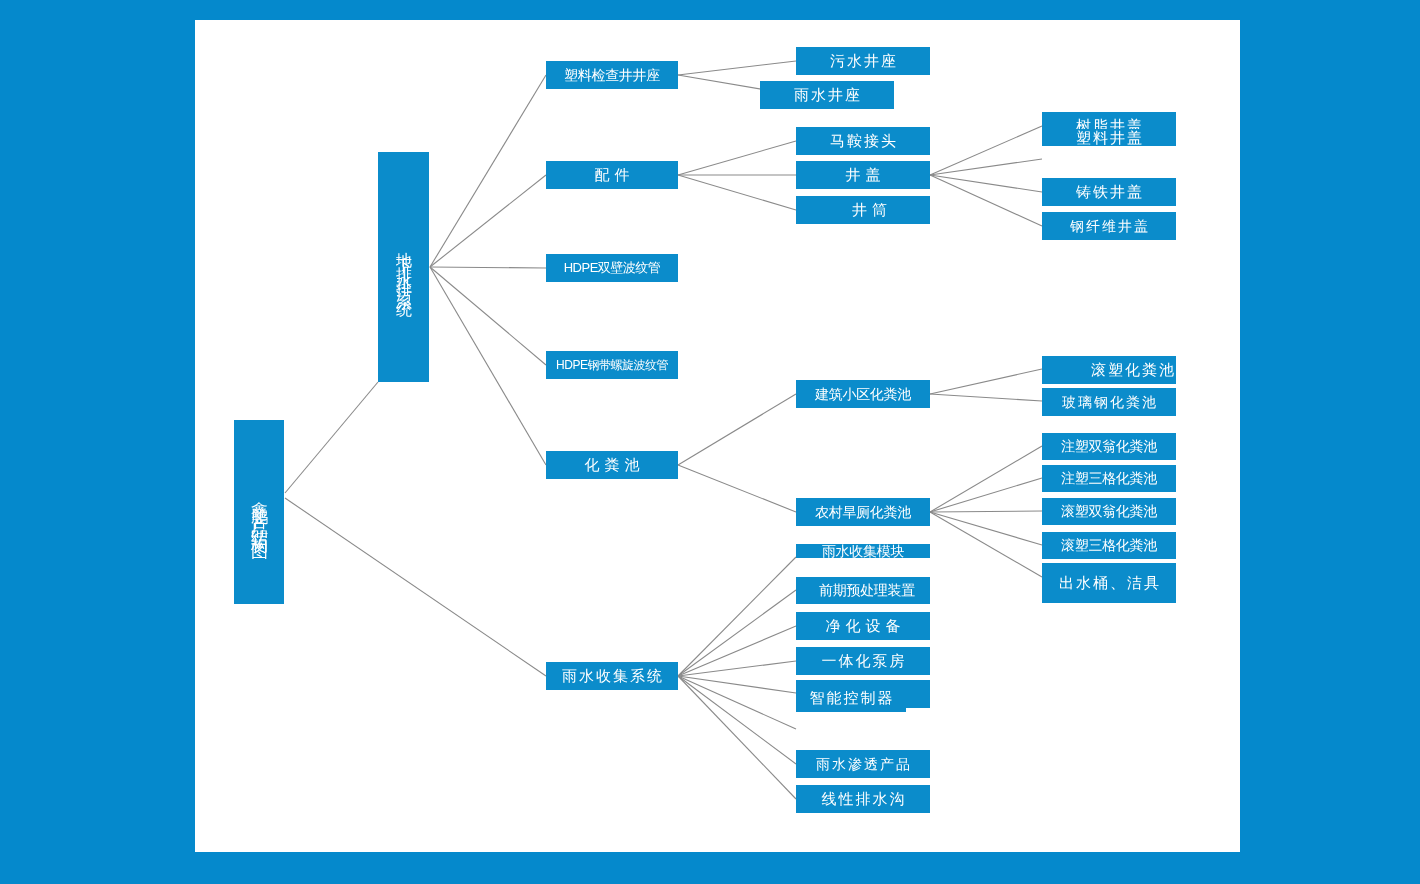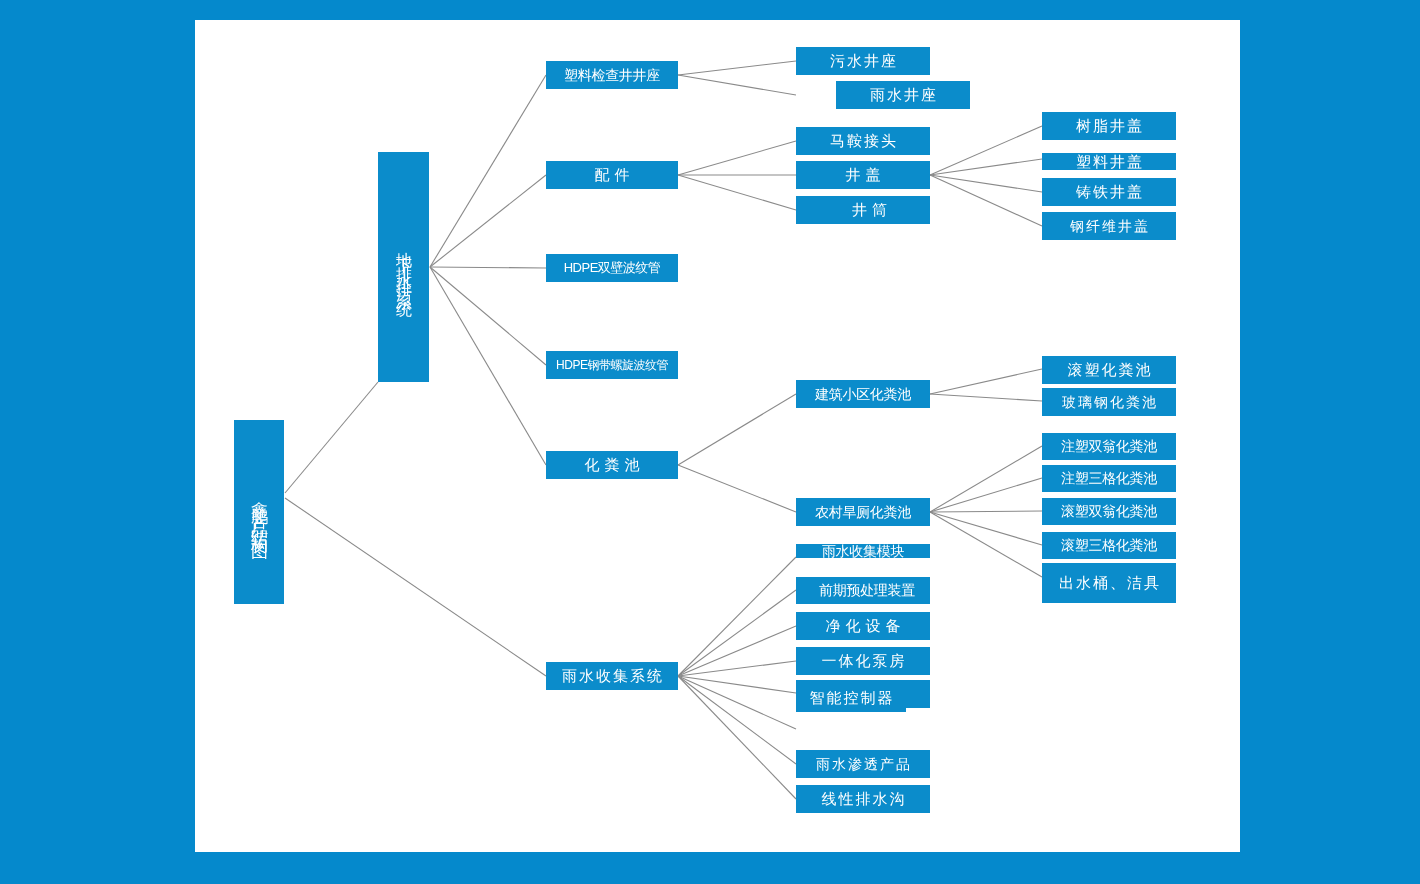--- a/index.html
+++ b/index.html
@@ -154,55 +154,55 @@
     <span>HDPE钢带螺旋波纹管</span>
   </div>
 
   <div class="node sp" style="left:546px; top:451px; width:132px; height:28px;">
     <span>化粪池</span>
   </div>
 
   <div class="node sp2" style="left:796px; top:47px; width:134px; height:28px;">
     <span>污水井座</span>
   </div>
-  <div class="node sp2" style="left:836px; top:81px; width:134px; height:28px;">
+  <div class="node sp2" style="left:760px; top:81px; width:134px; height:28px;">
     <span>雨水井座</span>
   </div>
 
   <div class="node sp2" style="left:796px; top:127px; width:134px; height:28px;">
     <span>马鞍接头</span>
   </div>
   <div class="node sp" style="left:796px; top:161px; width:134px; height:28px;">
     <span>井盖</span>
   </div>
   <div class="node sp" style="left:796px; top:196px; width:134px; height:28px;padding-left:13px;">
     <span>井筒</span>
   </div>
 
   <div class="node sp2" style="left:1042px; top:112px; width:134px; height:28px;">
     <span>树脂井盖</span>
   </div>
-  <div class="node sp2" style="left:1042px; top:153px; width:134px; height:17px;">
+  <div class="node sp2" style="left:1042px; top:129px; width:134px; height:17px;">
     <span>塑料井盖</span>
   </div>
   <div class="node sp2" style="left:1042px; top:178px; width:134px; height:28px;">
     <span>铸铁井盖</span>
   </div>
   <div class="node sp2" style="left:1042px; top:212px; width:134px; height:28px; font-size:14px;">
     <span>钢纤维井盖</span>
   </div>
 
   <div class="node tight" style="left:796px; top:380px; width:134px; height:28px;">
     <span>建筑小区化粪池</span>
   </div>
   <div class="node tight" style="left:796px; top:498px; width:134px; height:28px;">
     <span>农村旱厕化粪池</span>
   </div>
 
-  <div class="node sp2" style="left:1042px; top:356px; width:134px; height:28px;">
+  <div class="node sp2" style="left:1042px; top:356px; width:134px; height:28px;justify-content:flex-end;">
     <span>滚塑化粪池</span>
   </div>
   <div class="node sp2" style="left:1042px; top:388px; width:134px; height:28px; font-size:14px;">
     <span>玻璃钢化粪池</span>
   </div>
 
   <div class="node tight" style="left:1042px; top:433px; width:134px; height:27px;">
     <span>注塑双翁化粪池</span>
   </div>
   <div class="node tight" style="left:1042px; top:465px; width:134px; height:27px;">

